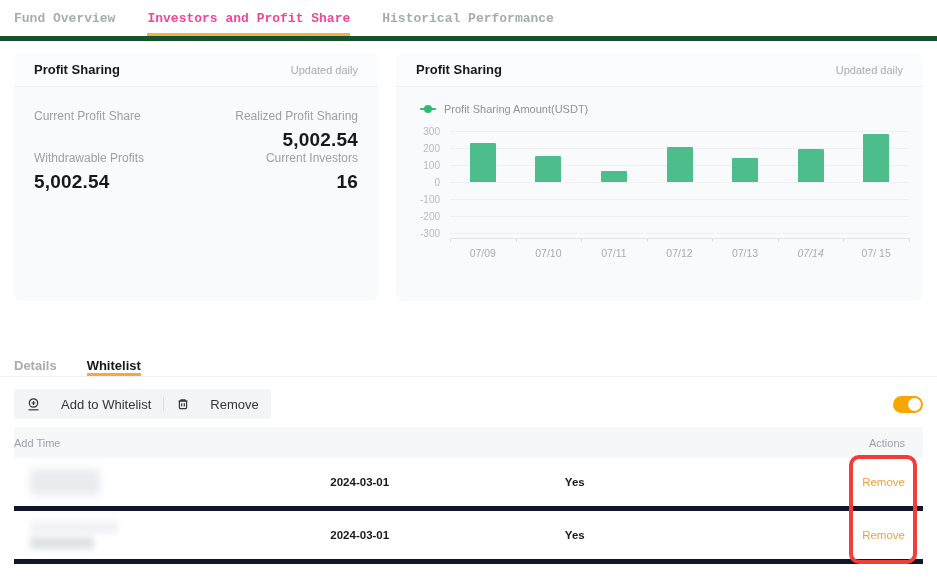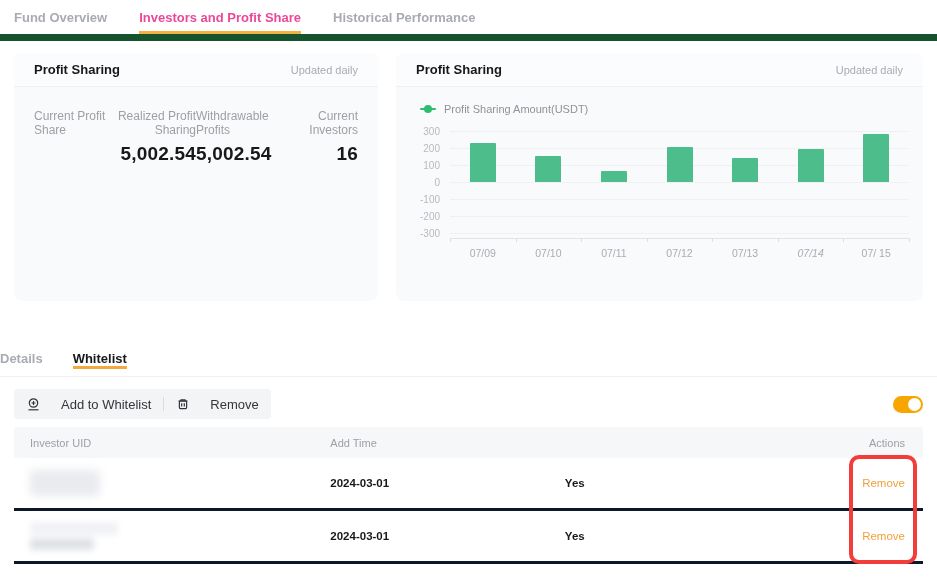--- a/index.html
+++ b/index.html
@@ -1,36 +1,36 @@
 <!DOCTYPE html>
 <html><head>
 <meta charset="utf-8">
 <style>
   * { margin:0; padding:0; box-sizing:border-box; }
   html,body { width:937px; height:579px; background:#ffffff; overflow:hidden;
     font-family:"Liberation Sans", sans-serif; -webkit-font-smoothing:antialiased; }
 
   
   .tabbar { display:flex; align-items:stretch; padding-left:14px; height:41px;
-    border-bottom:7px solid #14532d; }
+    border-bottom:5px solid #14532d;font-family:Liberation Mono, monospace; }
   .tabbar .tab { display:flex; align-items:center; margin-right:32px; font-size:13px;
     font-weight:bold; color:#a8abb2; cursor:pointer; border-bottom:3px solid transparent;
     padding-top:3px; }
   .tabbar .tab.active { color:#ec4899; border-bottom-color:#f3b13f; }
 
   
   .cards { display:flex; gap:18px; margin:12px 14px 0 14px; height:248px; }
   .card { background:#f9fafb; border-radius:8px; overflow:hidden; }
   .card-head { display:flex; justify-content:space-between; align-items:center;
     height:34px; padding:0 20px; border-bottom:1px solid #f0f0f2; background:#fbfcfd; }
   .card-title { font-size:13px; font-weight:bold; color:#17181a; }
   .card-updated { font-size:11px; color:#a8abb2; }
 
   .stats-card { width:364px; }
-  .stats-grid { display:grid; grid-template-columns:1fr 1fr 1fr 1fr; row-gap:26px;
+  .stats-grid { display:grid; grid-template-columns:1fr 1fr; 
     padding:22px 20px 0 20px; }
   .stat .lbl { font-size:12px; color:#9da0a6; }
   .stat .val { font-size:19px; font-weight:bold; color:#17181a; margin-top:6px; letter-spacing:.2px; }
   .stat.right { text-align:right; }
   .stat .val.green { color:#2dbd6e; }
 
   
   .chart-card { flex:1; }
   .legend { display:flex; align-items:center; gap:8px; margin:16px 0 0 24px; }
   .legend-marker { position:relative; width:16px; height:8px; }
@@ -44,42 +44,42 @@
   .ylabels { position:relative; width:30px; height:108px; }
   .ylabels span { position:absolute; right:0; font-size:10px; color:#b7bac1; }
   .plot { position:relative; flex:1; height:140px; margin-left:10px; margin-right:4px; }
   .gridline { position:absolute; left:0; right:0; height:1px; background:#f0f0f3; }
   .axisline { position:absolute; left:0; right:0; height:1px; background:#e2e3e8; }
   .axistick { position:absolute; width:1px; height:4px; background:#dddee3; }
   .bar { position:absolute; border-radius:1px 1px 0 0; }
   .xlabel { position:absolute; transform:translateX(-50%); font-size:10.5px; color:#a9acb3; white-space:nowrap; }
 
   
-  .subtabbar { display:flex; align-items:center; height:36px;
+  .subtabbar { display:flex; align-items:flex-end; padding-left:14px; height:36px;
     border-bottom:1px solid #f1f1f3; margin-top:40px; }
   .subtabbar .tab { display:flex; align-items:center; margin-right:30px; font-size:13px;
     font-weight:bold; color:#a8abb2; cursor:pointer; border-bottom:3px solid transparent; padding-top:3px; }
   .subtabbar .tab.active { color:#17181a; border-bottom-color:#f3a93f; }
 
   
   .toolbar { display:flex; justify-content:space-between; align-items:center; margin:12px 14px 0 14px; }
   .btn-group { display:flex; align-items:center; background:#f3f4f6; border-radius:4px;
     height:30px; padding:0 12px; }
   .tool-btn { display:flex; align-items:center; gap:20px; font-size:13px; color:#33353a;
     cursor:pointer; white-space:nowrap; }
   .group-divider { width:1px; height:14px; background:#dcdce0; margin:0 12px; }
   .toggle { position:relative; width:30px; height:17px; background:#f7a600; border-radius:9px; cursor:pointer; }
   .toggle .knob { position:absolute; right:2px; top:2px; width:13px; height:13px;
     background:#ffffff; border-radius:50%; }
 
   
   .table { position:relative; margin:8px 14px 0 14px; }
   .thead { display:flex; align-items:center; height:31px; background:#f6f7f9;
     border-radius:2px; font-size:11px; color:#9da0a7; }
-  .trow { display:flex; align-items:center; height:53px; border-bottom:3px solid #0f172a;
+  .trow { display:flex; align-items:center; height:53px; border-bottom:5px solid #0f172a;
     font-size:11.5px; color:#17181a; }
   .c1 { width:34.8%; padding-left:16px; }
   .c2 { width:25.8%; }
   .c3 { width:27.4%; }
   .c4 { flex:1; text-align:right; padding-right:18px; }
   .bold { font-weight:bold; }
   .remove-link { color:#f0a13a; cursor:pointer; }
 
   .mask1 { width:70px; height:26px; background:#e9ebef; filter:blur(4px); border-radius:2px; }
   .mask2a { width:88px; height:13px; background:#f1f2f5; filter:blur(3px); border-radius:2px; }
@@ -213,21 +213,20 @@
       <span>Remove</span>
     </div>
   </div>
   <div class="toggle">
     <span class="knob"></span>
   </div>
 </div>
 
 <div class="table">
   <div class="thead">
-    <div class="c1">Investor UID</div>
     <div class="c2">Add Time</div>
     <div class="c4">Actions</div>
   </div>
 
   <div class="trow">
     <div class="c1">
       <div class="mask1"></div>
     </div>
     <div class="c2 bold">2024-03-01</div>
     <div class="c3 bold">Yes</div>

